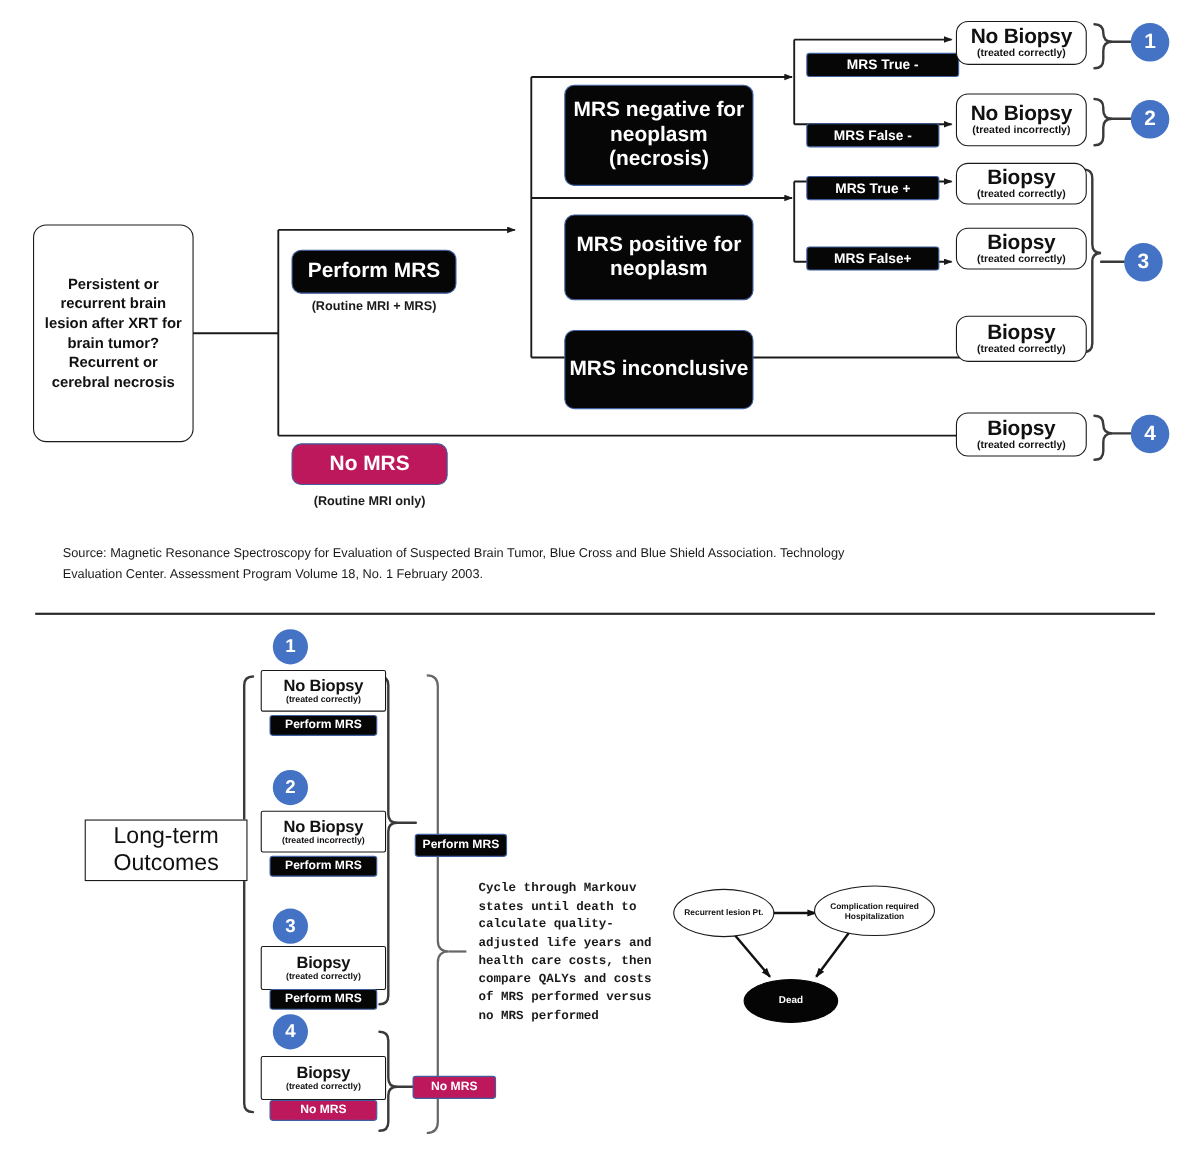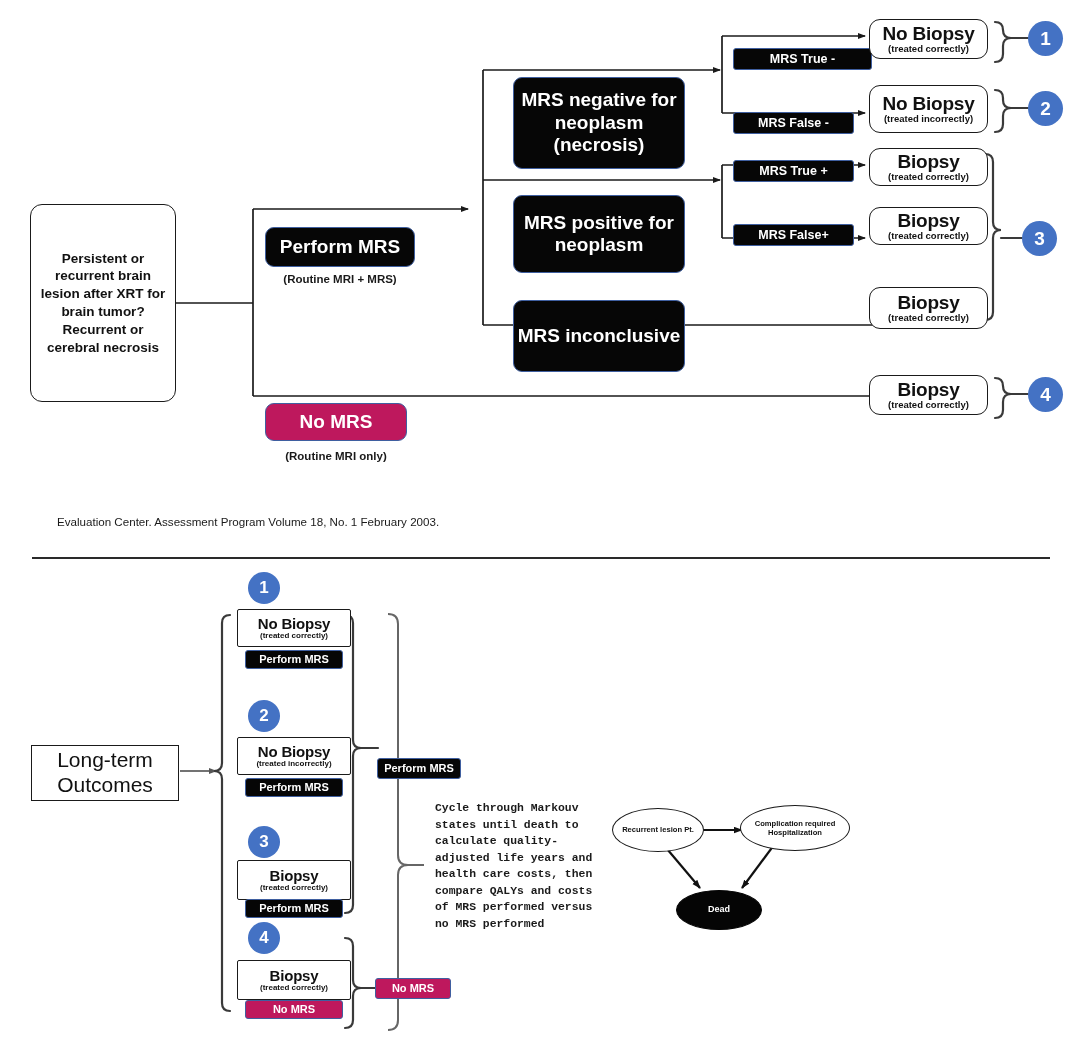--- a/index.html
+++ b/index.html
@@ -42,21 +42,21 @@
     display:flex;align-items:center;justify-content:center;
     font-size:19px;font-weight:700;
   }
   .caption{font-size:11.5px;font-weight:600;color:#1a1a1a;}
   .srctext{font-size:11.6px;line-height:1.55;color:#1a1a1a;font-weight:500;}
   .hr{background:#2a2a2a;height:1.6px;}
 
   .ltbox{
     border:1.6px solid #1a1a1a;background:#fff;
     display:flex;align-items:center;justify-content:center;text-align:center;
-    font-size:21px;line-height:1.18;font-weight:400;
+    font-size:21px;line-height:1.18;font-weight:400;margin-left:46px;
   }
   .cycletext{font-size:11.4px;line-height:1.45;font-weight:600;color:#1a1a1a;font-family:Liberation Mono, monospace;}
 
   .ell{
     border:1.4px solid #1a1a1a;border-radius:50%;background:#fff;
     display:flex;align-items:center;justify-content:center;text-align:center;
     font-size:7.6px;line-height:1.25;font-weight:600;
   }
   .ell.dead{background:#050505;border-color:#050505;color:#fff;font-size:9px;}
 
@@ -197,20 +197,21 @@
   <div class="abs circ" style="left:1028px;top:91px;width:35px;height:35px;">
     <span>2</span>
   </div>
   <div class="abs circ" style="left:1022px;top:221px;width:35px;height:35px;">
     <span>3</span>
   </div>
   <div class="abs circ" style="left:1028px;top:377px;width:35px;height:35px;">
     <span>4</span>
   </div>
 
+  <div class="abs srctext" style="left:57px;top:494px;width:980px;">Source: Magnetic Resonance Spectroscopy for Evaluation of Suspected Brain Tumor, Blue Cross and Blue Shield Association. Technology</div>
   <div class="abs srctext" style="left:57px;top:513px;width:980px;">Evaluation Center.  Assessment Program Volume 18, No. 1 February 2003.</div>
 
   <div class="abs hr" style="left:32px;top:557px;width:1018px;"></div>
 
   <div class="abs ltbox" style="left:31px;top:745px;width:148px;height:56px;">
     <span>Long-term Outcomes</span>
   </div>
 
   <div class="abs circ" style="left:248px;top:572px;width:32px;height:32px;font-size:17px;">
     <span>1</span>

